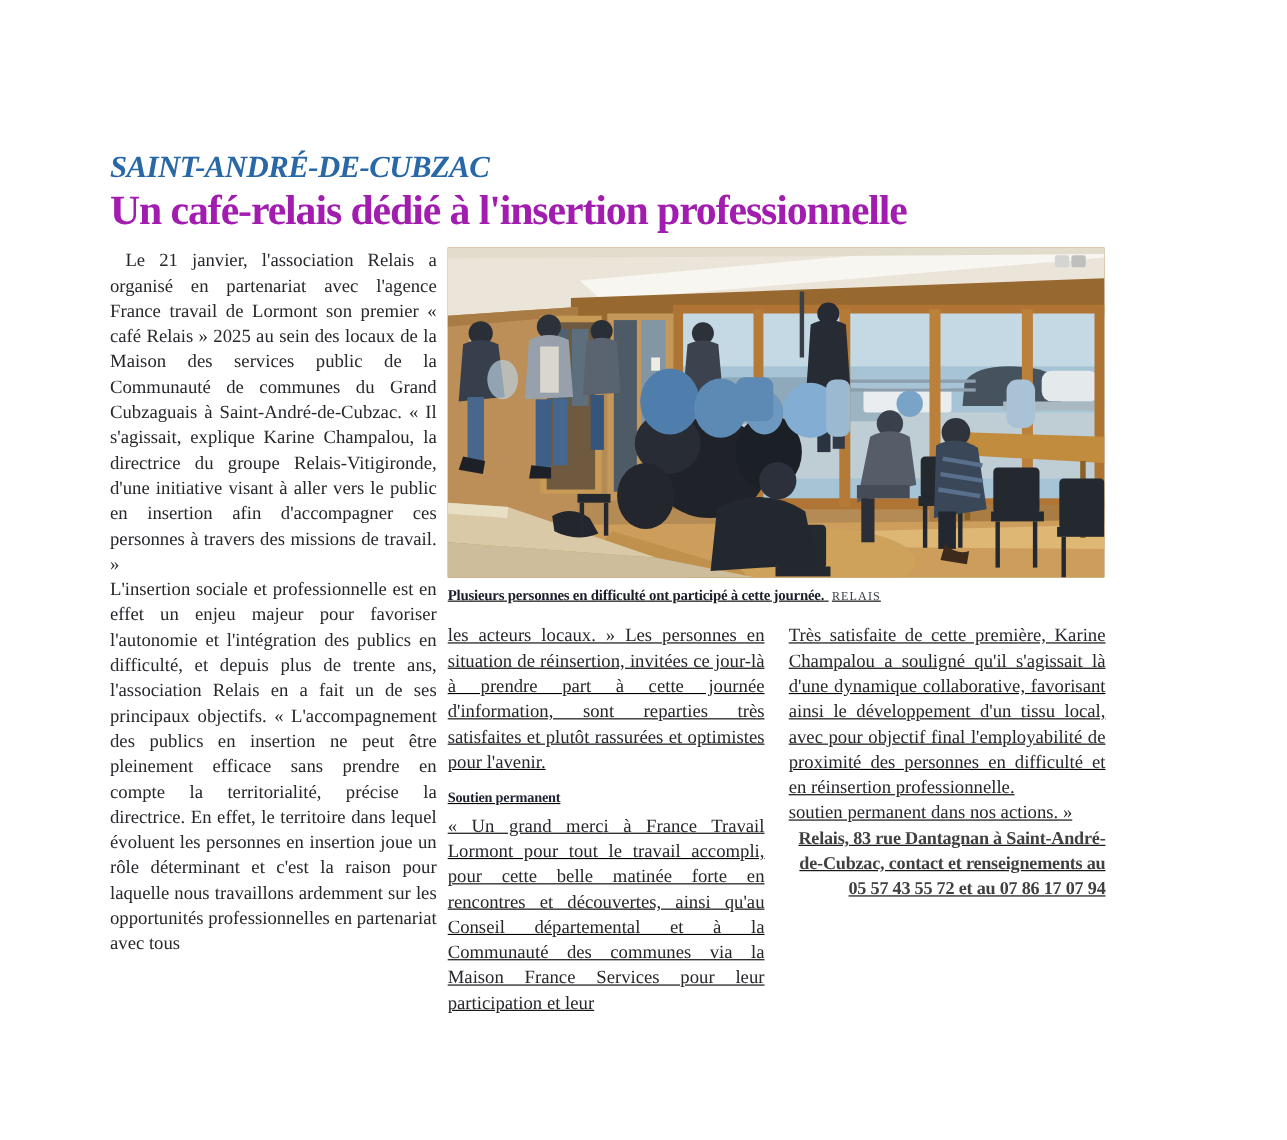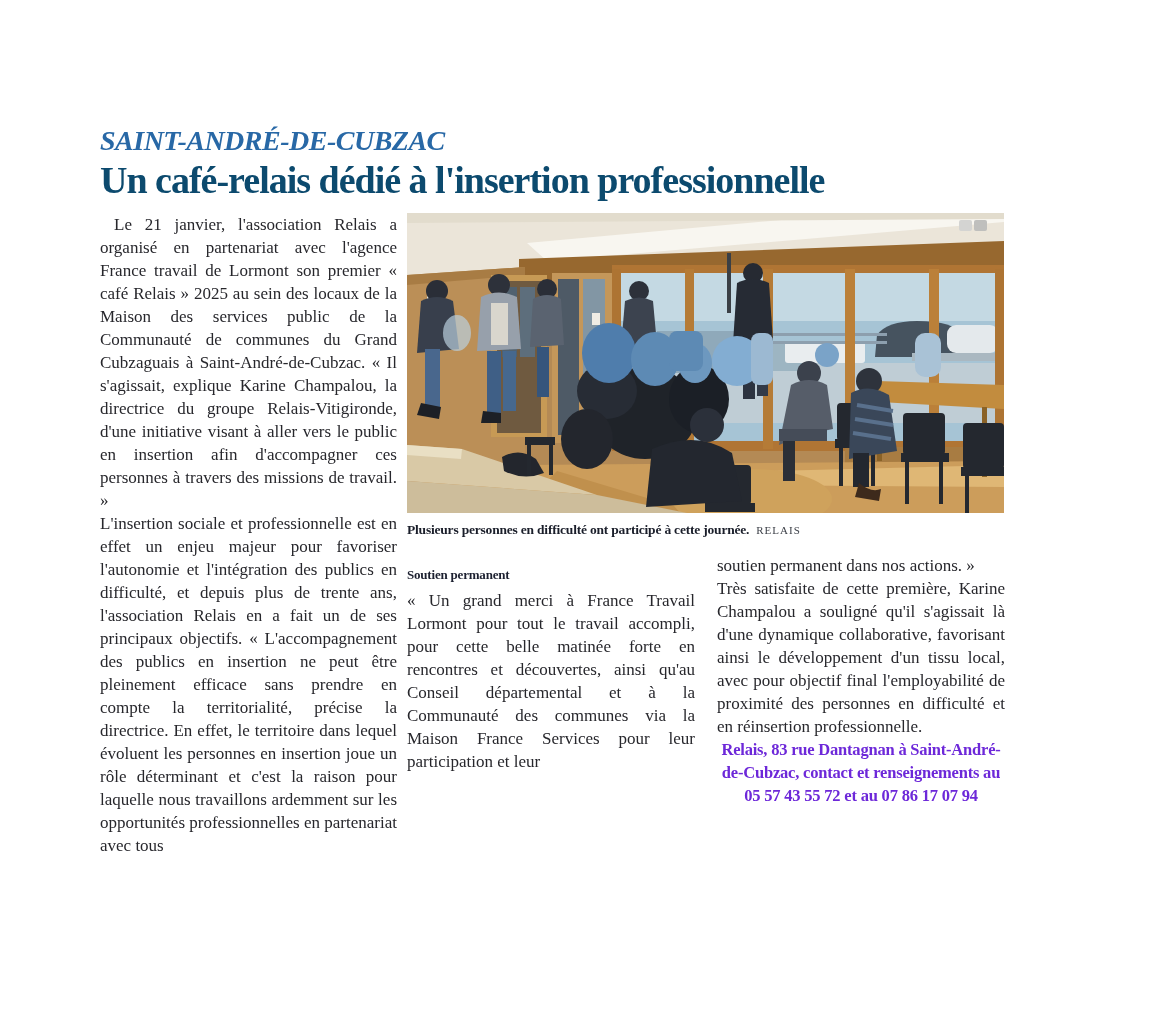--- a/index.html
+++ b/index.html
@@ -1,33 +1,33 @@
 <!DOCTYPE html>
 <html lang="fr"><head>
 <meta charset="utf-8">
 <style>
   * { margin:0; padding:0; box-sizing:border-box; }
   html,body { background:#ffffff; }
   body { width:1170px; height:1036px; font-family:"Liberation Serif", serif; }
   .page { position:relative; width:1170px; height:1036px; background:#ffffff; overflow:hidden; }
-  .article { position:absolute; left:100px; top:125px; width:916px; }
+  .article { position:absolute; left:100px; top:137px; width:916px; }
 
   .kicker {
     font-size:28px; font-weight:bold; font-style:italic;
     color:#2868a6; letter-spacing:-0.5px; line-height:32px;
   }
   .headline {
-    font-size:38px; font-weight:bold; color:#0c4a6e;
+    font-size:38px; font-weight:bold; color:#a21caf;
     letter-spacing:-1px; line-height:45px; white-space:nowrap;
     margin-top:1px;
   }
 
   .content { display:flex; gap:10px; margin-top:10px; }
   .col-1 { width:297px; flex:0 0 297px; }
-  .right-area { width:597px; flex:0 0 597px; }
+  .right-area { width:597px; flex:0 0 597px;text-decoration:underline; }
 
   .bodytext {
     font-size:17px; line-height:23px; color:#27272c;
     text-align:justify; text-justify:inter-word;
   }
   .bodytext p { margin:0; }
   .indent-first { text-indent:14px; }
 
   .photo-wrap { width:597px; height:300px; position:relative; background:#b98a52; }
   .photo-wrap svg { display:block; width:100%; height:100%; }
@@ -42,22 +42,22 @@
 
   .sub-columns { display:flex; gap:22px; margin-top:16px; }
   .sub-col { width:288px; flex:0 0 288px; }
 
   .subhead {
     font-size:13px; font-weight:bold; color:#1c2030;
     margin-top:9px; margin-bottom:3px; letter-spacing:-0.2px;
   }
   .byline { font-weight:bold; text-align:left; margin-top:2px; }
   .contact {
-    font-size:16.5px; font-weight:bold; color:#6d28d9;
-    line-height:23px; text-align:center; letter-spacing:-0.2px;
+    font-size:16.5px; font-weight:bold; color:#404040;
+    line-height:23px; text-align:right; letter-spacing:-0.2px;
   }
 </style>
 </head>
 <body>
 
 <div class="page">
   <div class="article">
 
     <div class="kicker">SAINT-ANDRÉ-DE-CUBZAC</div>
     <h1 class="headline">Un café-relais dédié à l'insertion professionnelle</h1>
@@ -244,27 +244,28 @@
         </div>
 
         <div class="caption-row">
           <span class="caption">Plusieurs personnes en difficulté ont participé à cette journée.</span>
           <span class="credit">RELAIS</span>
         </div>
 
         <div class="sub-columns">
 
           <div class="sub-col bodytext">
+            <p>les acteurs locaux. » Les personnes en situation de réinsertion, invitées ce jour-là à prendre part à cette journée d'information, sont reparties très satisfaites et plutôt rassurées et optimistes pour l'avenir.</p>
             <div class="subhead">Soutien permanent</div>
             <p>« Un grand merci à France Travail Lormont pour tout le travail accompli, pour cette belle matinée forte en rencontres et découvertes, ainsi qu'au Conseil départemental et à la Communauté des communes via la Maison France Services pour leur participation et leur</p>
           </div>
 
           <div class="sub-col bodytext">
+            <p>Très satisfaite de cette première, Karine Champalou a souligné qu'il s'agissait là d'une dynamique collaborative, favorisant ainsi le développement d'un tissu local, avec pour objectif final l'employabilité de proximité des personnes en difficulté et en réinsertion professionnelle.</p>
             <p>soutien permanent dans nos actions. »</p>
-            <p>Très satisfaite de cette première, Karine Champalou a souligné qu'il s'agissait là d'une dynamique collaborative, favorisant ainsi le développement d'un tissu local, avec pour objectif final l'employabilité de proximité des personnes en difficulté et en réinsertion professionnelle.</p>
             <div class="contact">Relais, 83 rue Dantagnan à Saint-André-de-Cubzac, contact et renseignements au 05 57 43 55 72 et au 07 86 17 07 94</div>
           </div>
 
         </div>
       </div>
     </div>
   </div>
 </div>
 
 </body></html>

